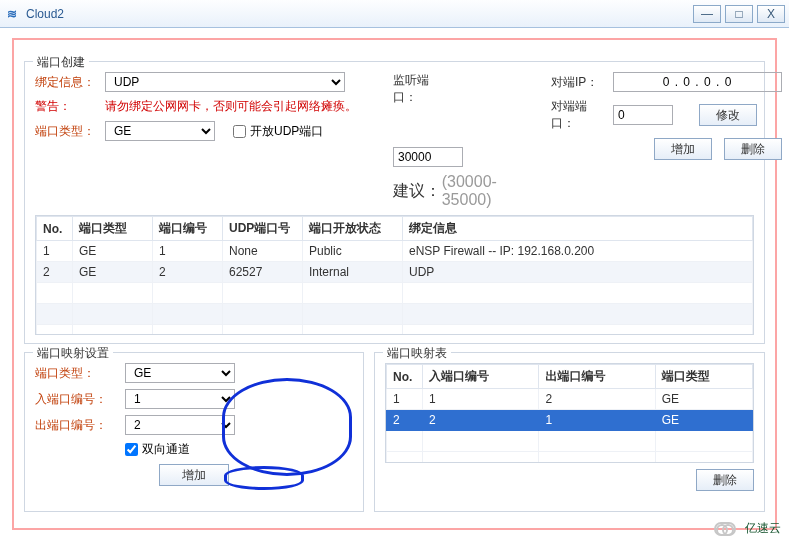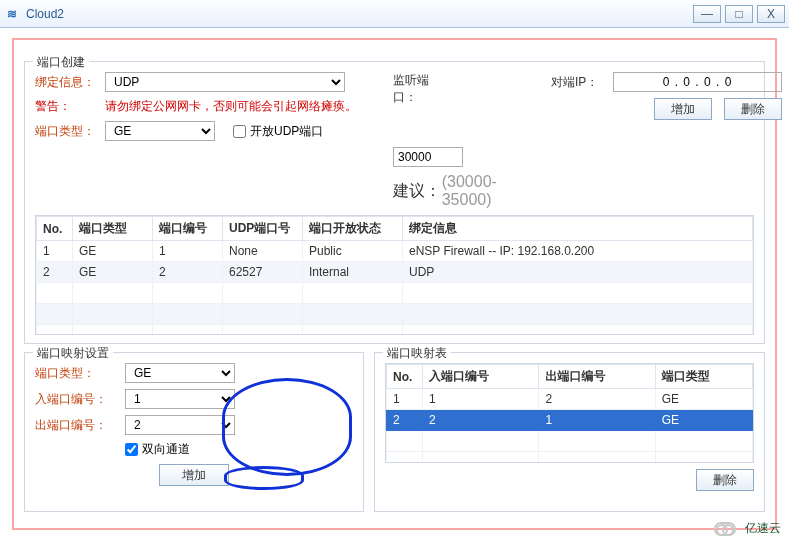--- a/index.html
+++ b/index.html
@@ -100,20 +100,25 @@
           </div>
         </div>
 
         <div class="rightcol" style="flex:1">
           <div class="rpair">
             <span class="l">对端IP：</span>
             <div class="ipbox">
                 <span>0  .  0  .  0  .  0</span>
               </div>
           </div>
+          <div class="rpair">
+            <span class="l">对端端口：</span>
+            <input type="text" style="width: 60px;" value="0">
+            <button class="btn" style="margin-left:20px">修改</button>
+          </div>
           <div class="rpair" style="justify-content:flex-end;gap:12px">
             <button class="btn">增加</button>
             <button class="btn">删除</button>
           </div>
         </div>
       </div>
 
       <div class="tablewrap" style="margin-top:6px">
         <table class="table" style="border:none">
           <thead>

